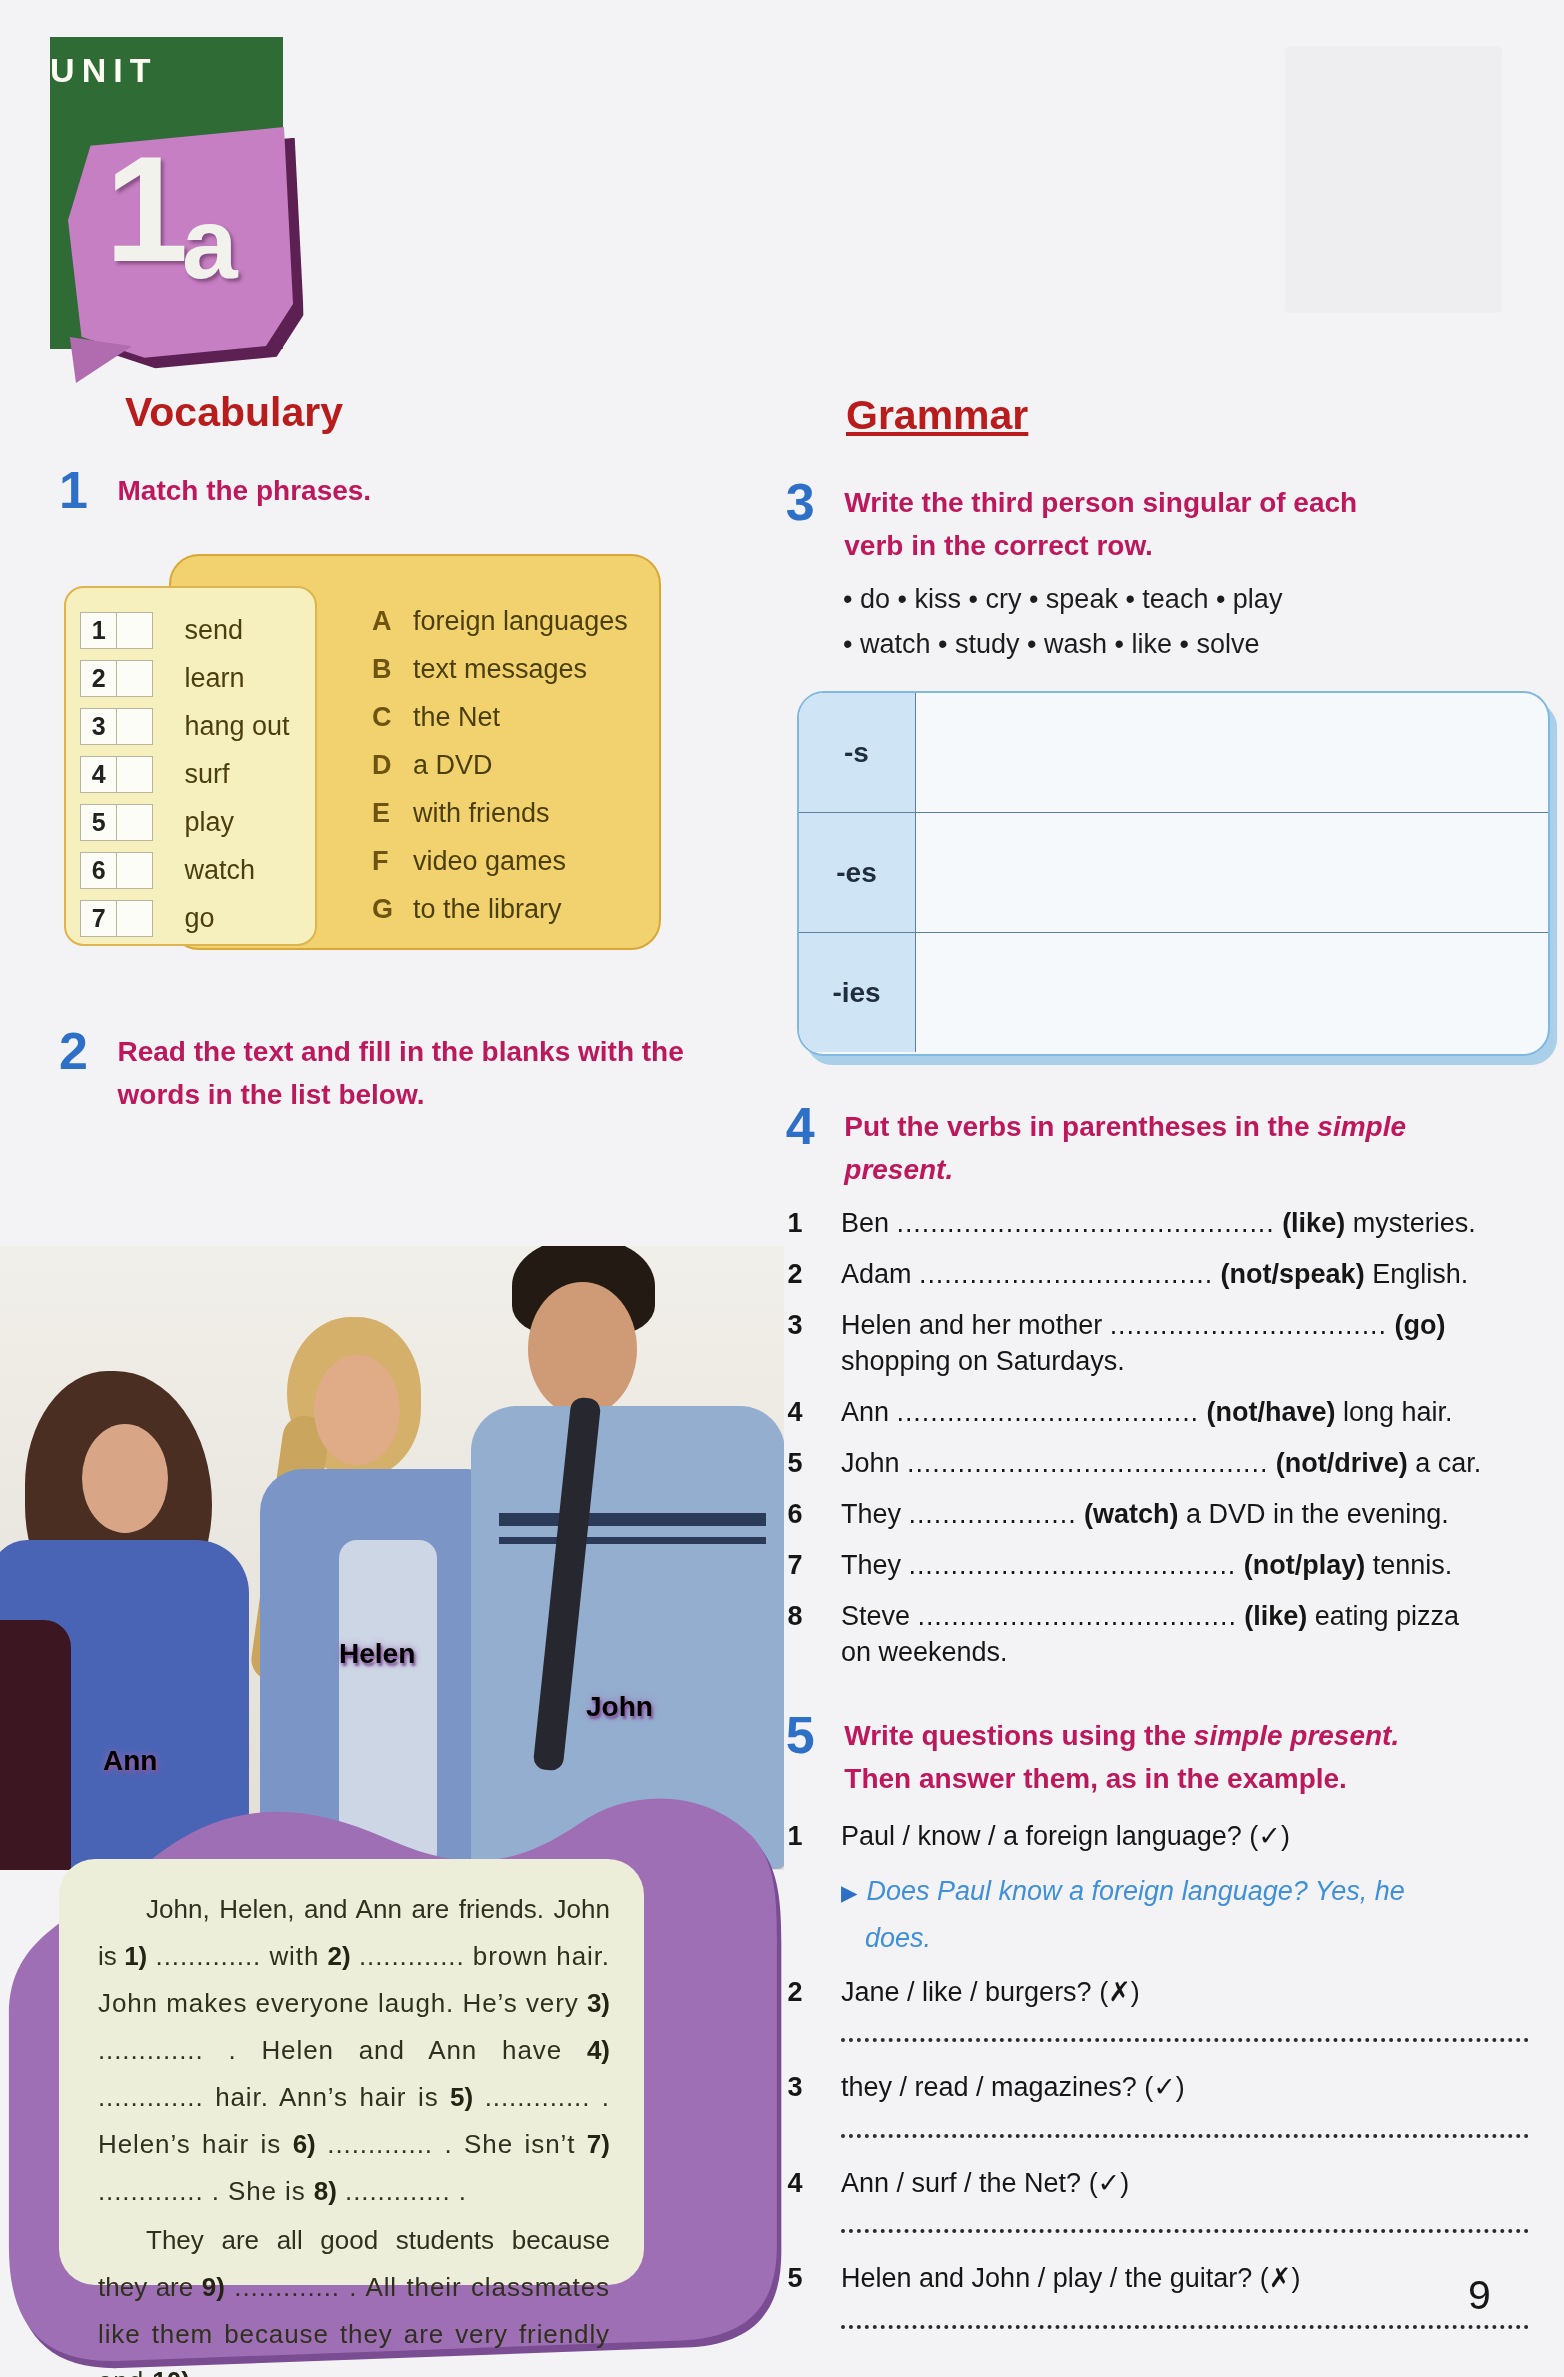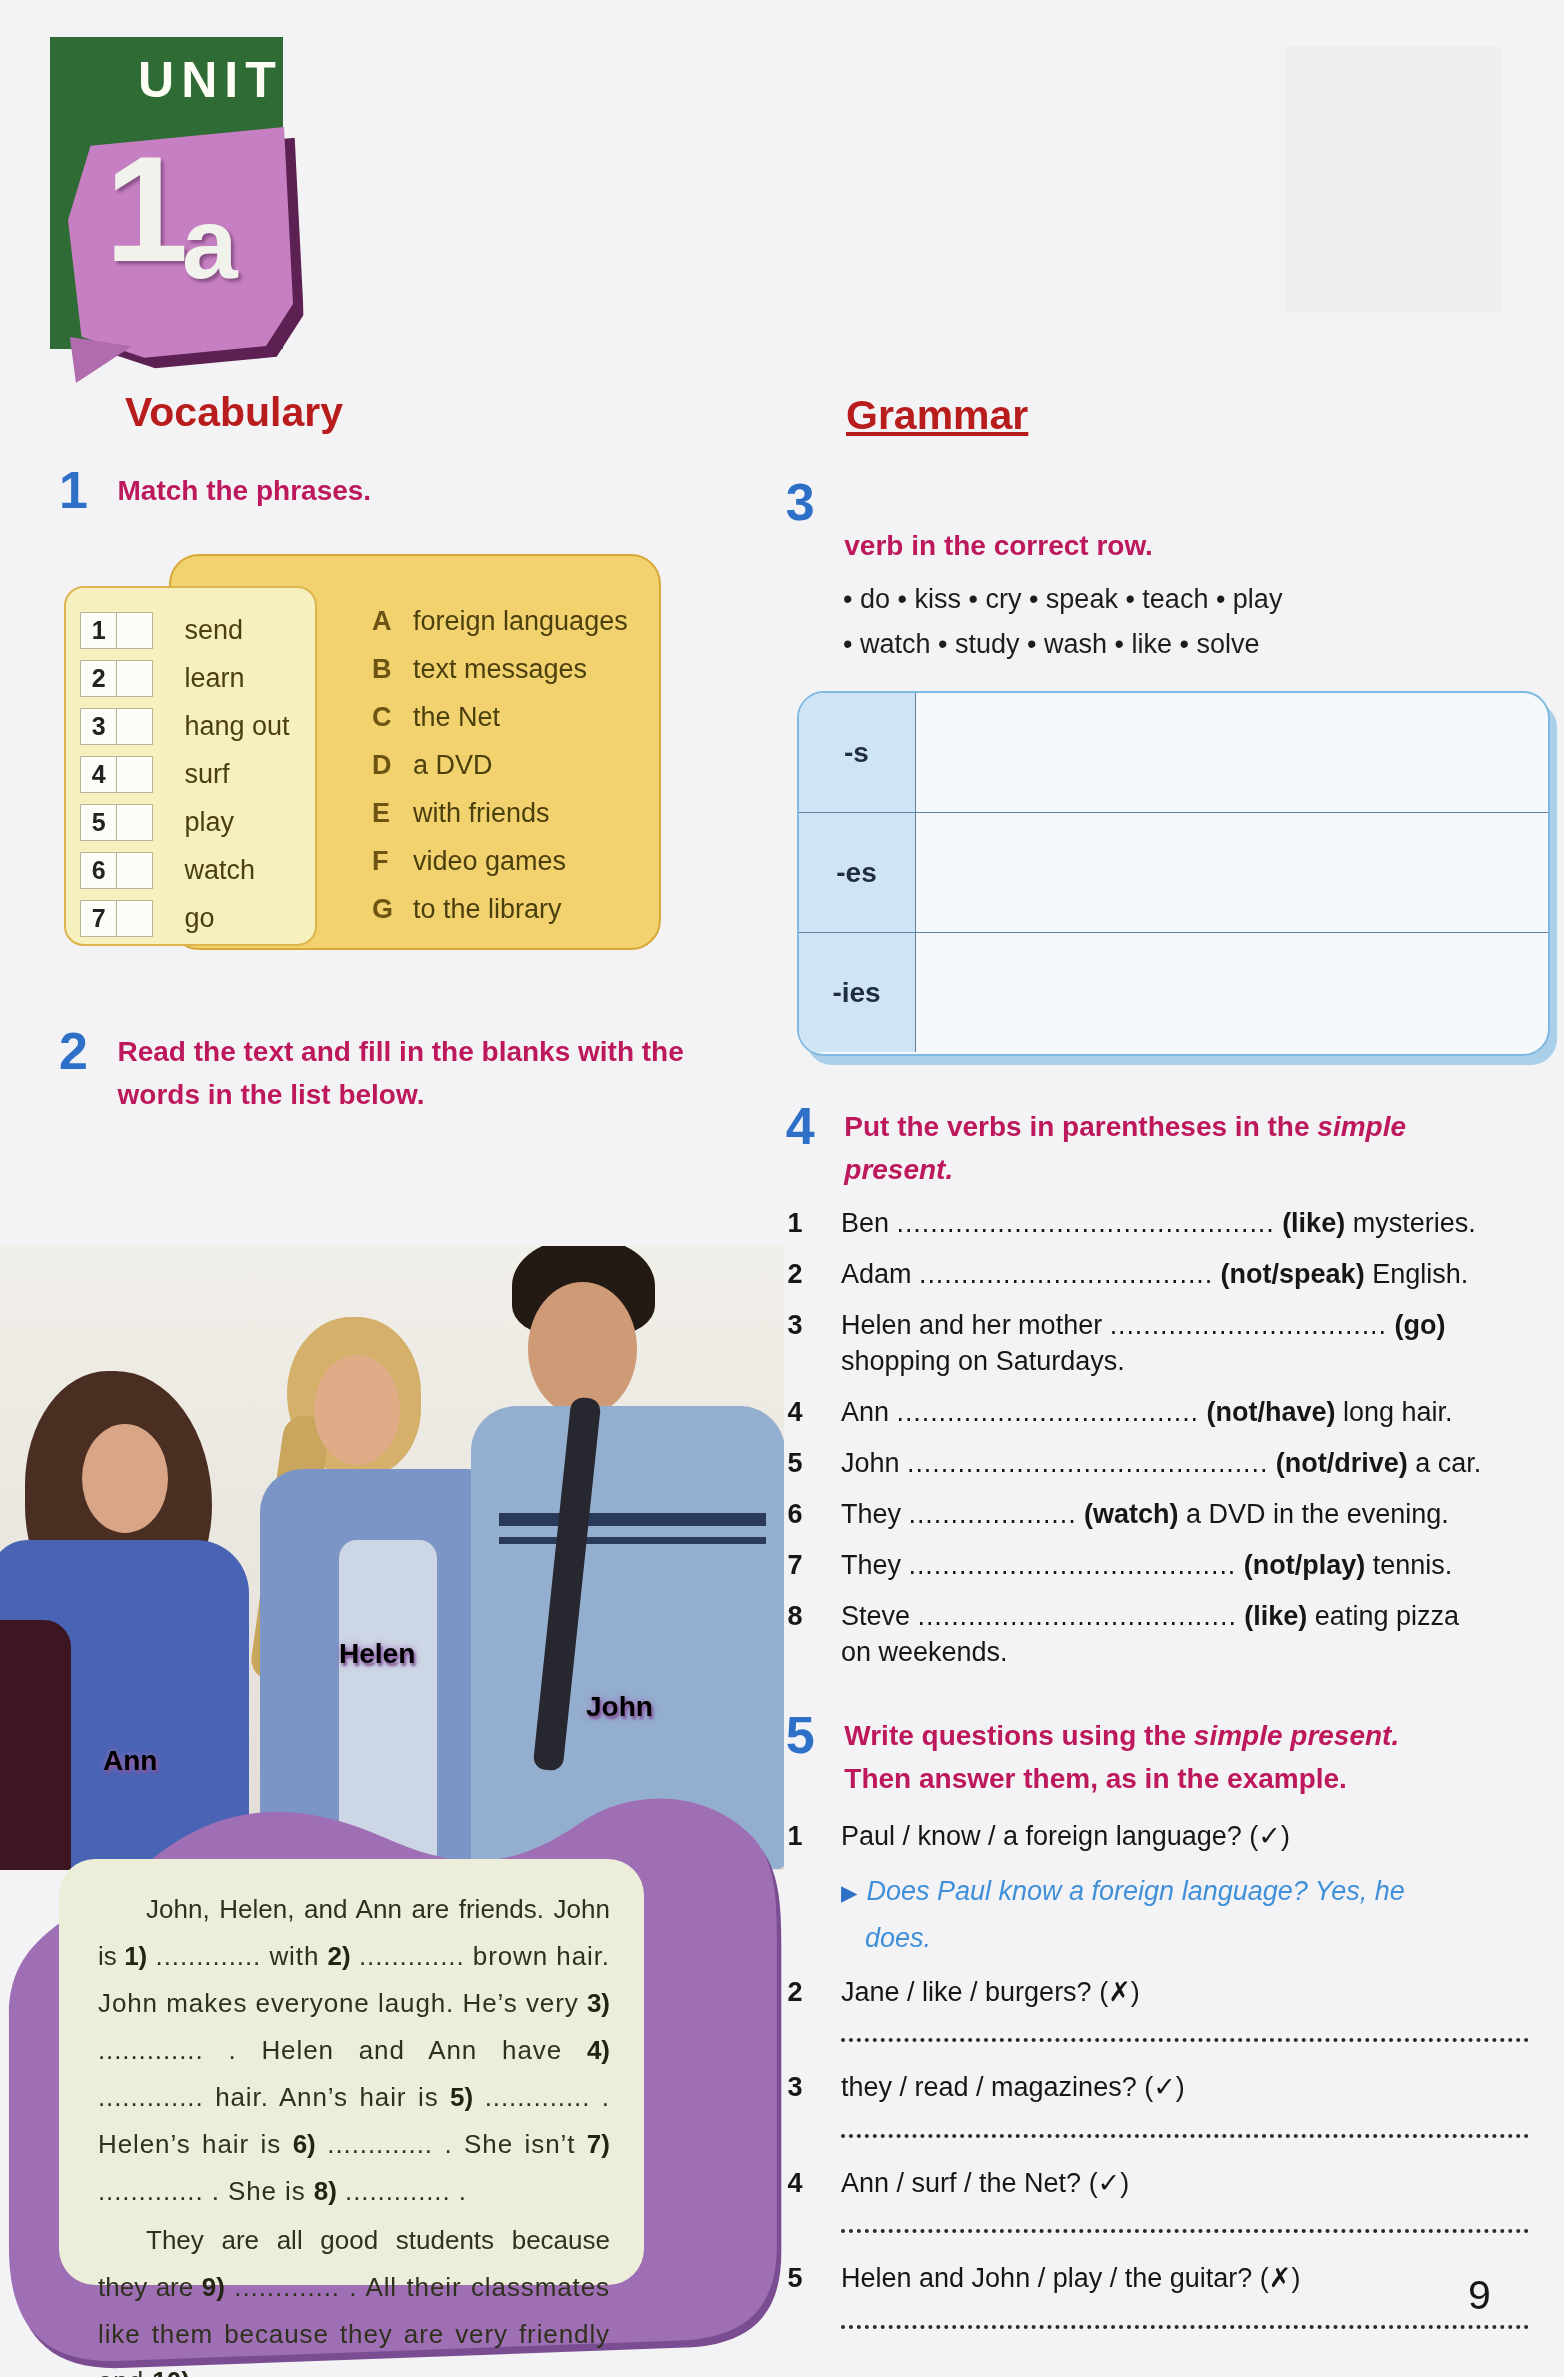--- a/index.html
+++ b/index.html
@@ -2,22 +2,22 @@
 <html style="font-size:14.3px"><head>
 <meta charset="utf-8">
 <style>
   html,body{margin:0;padding:0;background:#e8e8ea;}
   .page{position:relative;width:1565px;height:2377px;background:#f3f3f5;overflow:hidden;
         font-family:"Liberation Sans",sans-serif;color:#1b1b1b;}
   
   .ghost{position:absolute;background:#e9eaee;opacity:.5;border-radius:5.3px;}
   
   .badge-green{position:absolute;left:50px;top:37px;width:233px;height:312px;background:#2e6b35;}
-  .badge-unit{position:absolute;left:0;top:14.3px;width:100%;text-align:right;color:#fdfdf4;
-              font-size:50px;font-weight:700;letter-spacing:7.1px;}
+  .badge-unit{position:absolute;left:0;top:14.3px;width:100%;text-align:left;color:#fdfdf4;
+              font-size:34px;font-weight:700;letter-spacing:7.1px;}
   .ribbon-wrap{position:absolute;left:68px;top:127px;width:242px;height:257px;}
   .ribbon-shadow,.ribbon{position:absolute;left:0;top:0;width:225px;height:233px;
         clip-path:polygon(10% 8%,96% 0,100% 76%,88% 94%,34% 99%,6% 90%,0 40%);}
   .ribbon-shadow{background:#5d2052;transform:translate(10.7px,10.7px);}
   .ribbon{background:#c67fc2;}
   .ribbon-tip{position:absolute;left:1.8px;top:210px;width:62px;height:46px;background:#b06cae;
         clip-path:polygon(0 0,100% 20%,10% 100%);}
   .num1a{position:absolute;color:#f2f2ec;font-weight:700;text-shadow:2.7px 2.7px 3.6px rgba(60,20,60,.45);}
   .num1a.one{left:37px;top:-3.6px;font-size:150px;}
   .num1a.aa{left:114px;top:59px;font-size:100px;}
@@ -234,21 +234,21 @@
     <p class="story-p"><span>John, Helen, and Ann are friends. John is </span><b>1)</b><span class="dots"> ............. with </span><b>2)</b><span class="dots"> ............. brown hair. John makes everyone laugh. He’s very </span><b>3)</b><span class="dots"> ............. . Helen and Ann have </span><b>4)</b><span class="dots"> ............. hair. Ann’s hair is </span><b>5)</b><span class="dots"> ............. . Helen’s hair is </span><b>6)</b><span class="dots"> ............. . She isn’t </span><b>7)</b><span class="dots"> ............. . She is </span><b>8)</b><span class="dots"> ............. .</span></p>
     <p class="story-p"><span>They are all good students because they are </span><b>9)</b><span class="dots"> ............. . All their classmates like them because they are very friendly and </span><b>10)</b><span class="dots"> ............. .</span></p>
   </div>
 
   <div class="rcol">
     <div class="sect rabs" style="left:62px;top:392px;text-decoration:underline;">Grammar</div>
 
     <div class="exblock" style="left:1.8px;top:474px;width:731px;">
       <div class="nwrap"><span class="exnum">3</span></div>
       <div class="instr" style="padding-top:7.1px;">
-        <br>
+        <span>Write the third person singular of each</span><br>
         <span>verb in the correct row.</span>
       </div>
     </div>
     <div class="wordlist" style="left:59px;top:577px;">
       <div>• do  • kiss  • cry  • speak  • teach  • play</div>
       <div>• watch  • study  • wash  • like  • solve</div>
     </div>
 
     <div class="g-table">
       <div class="g-row">

